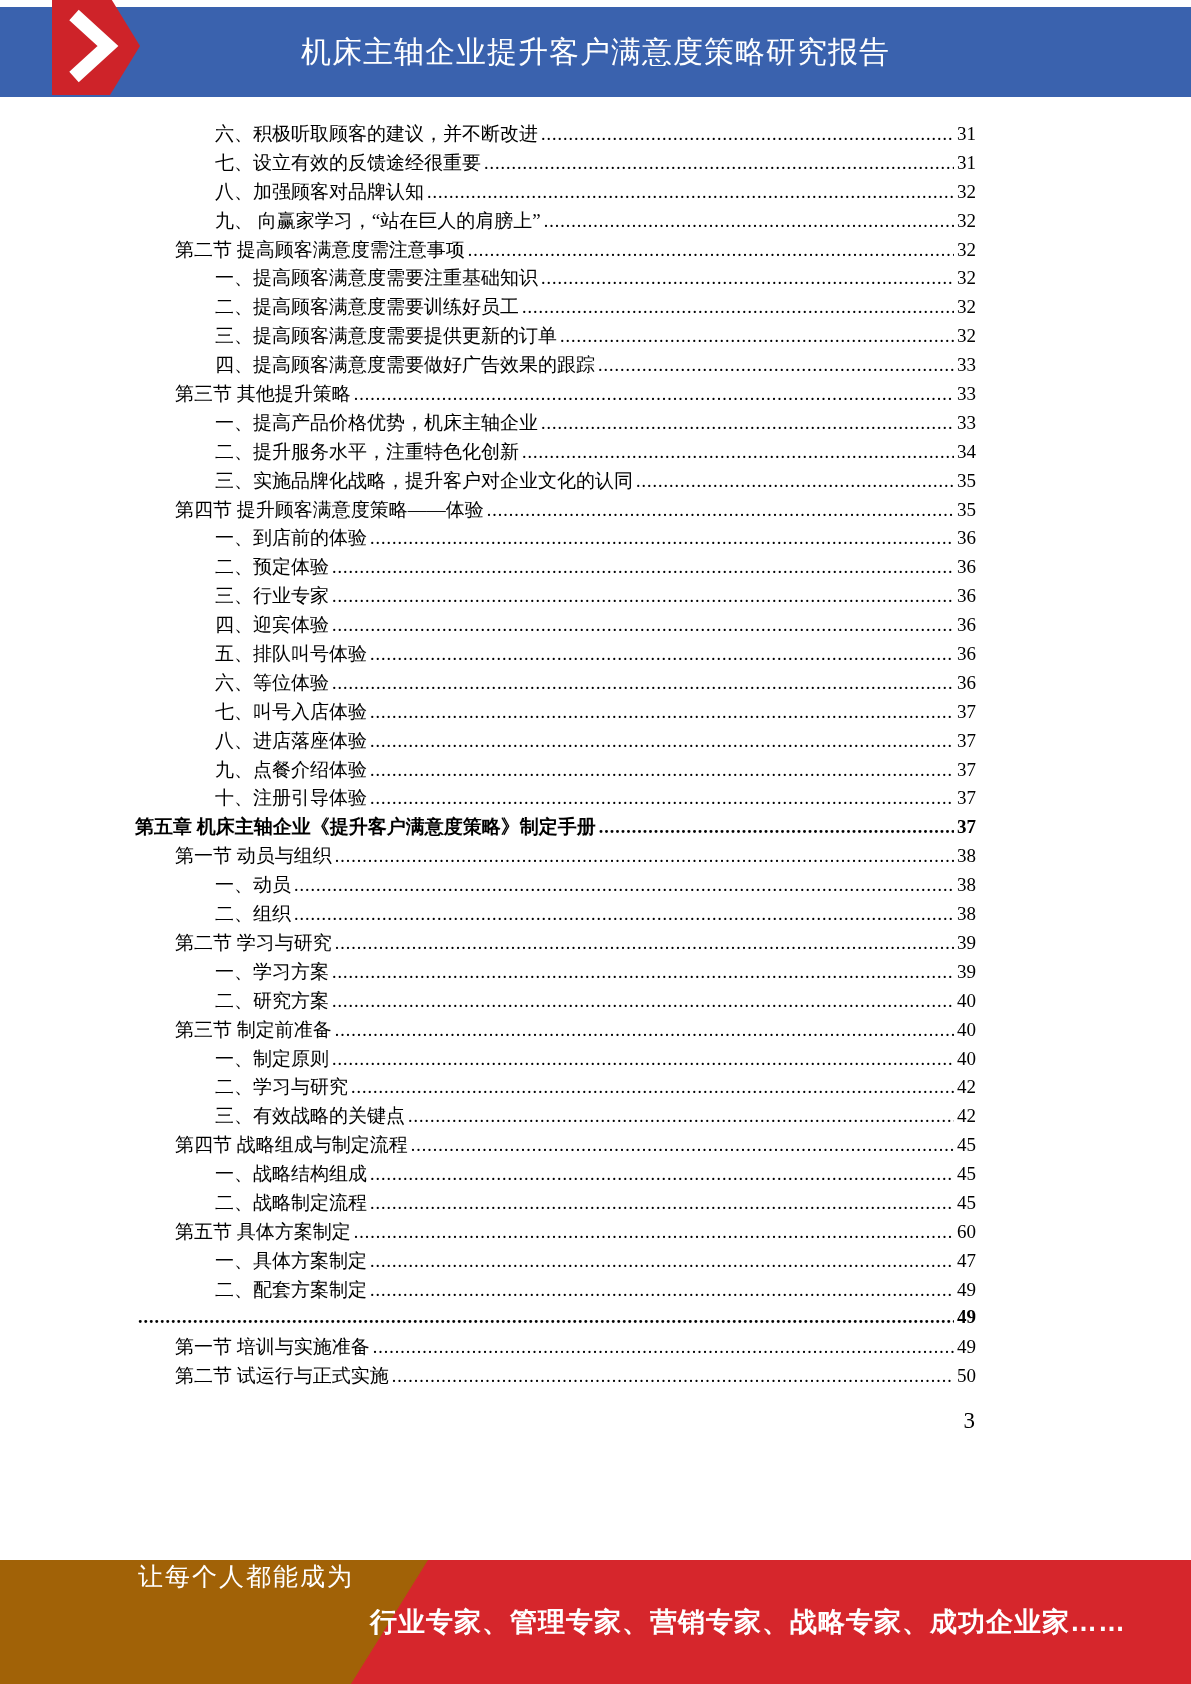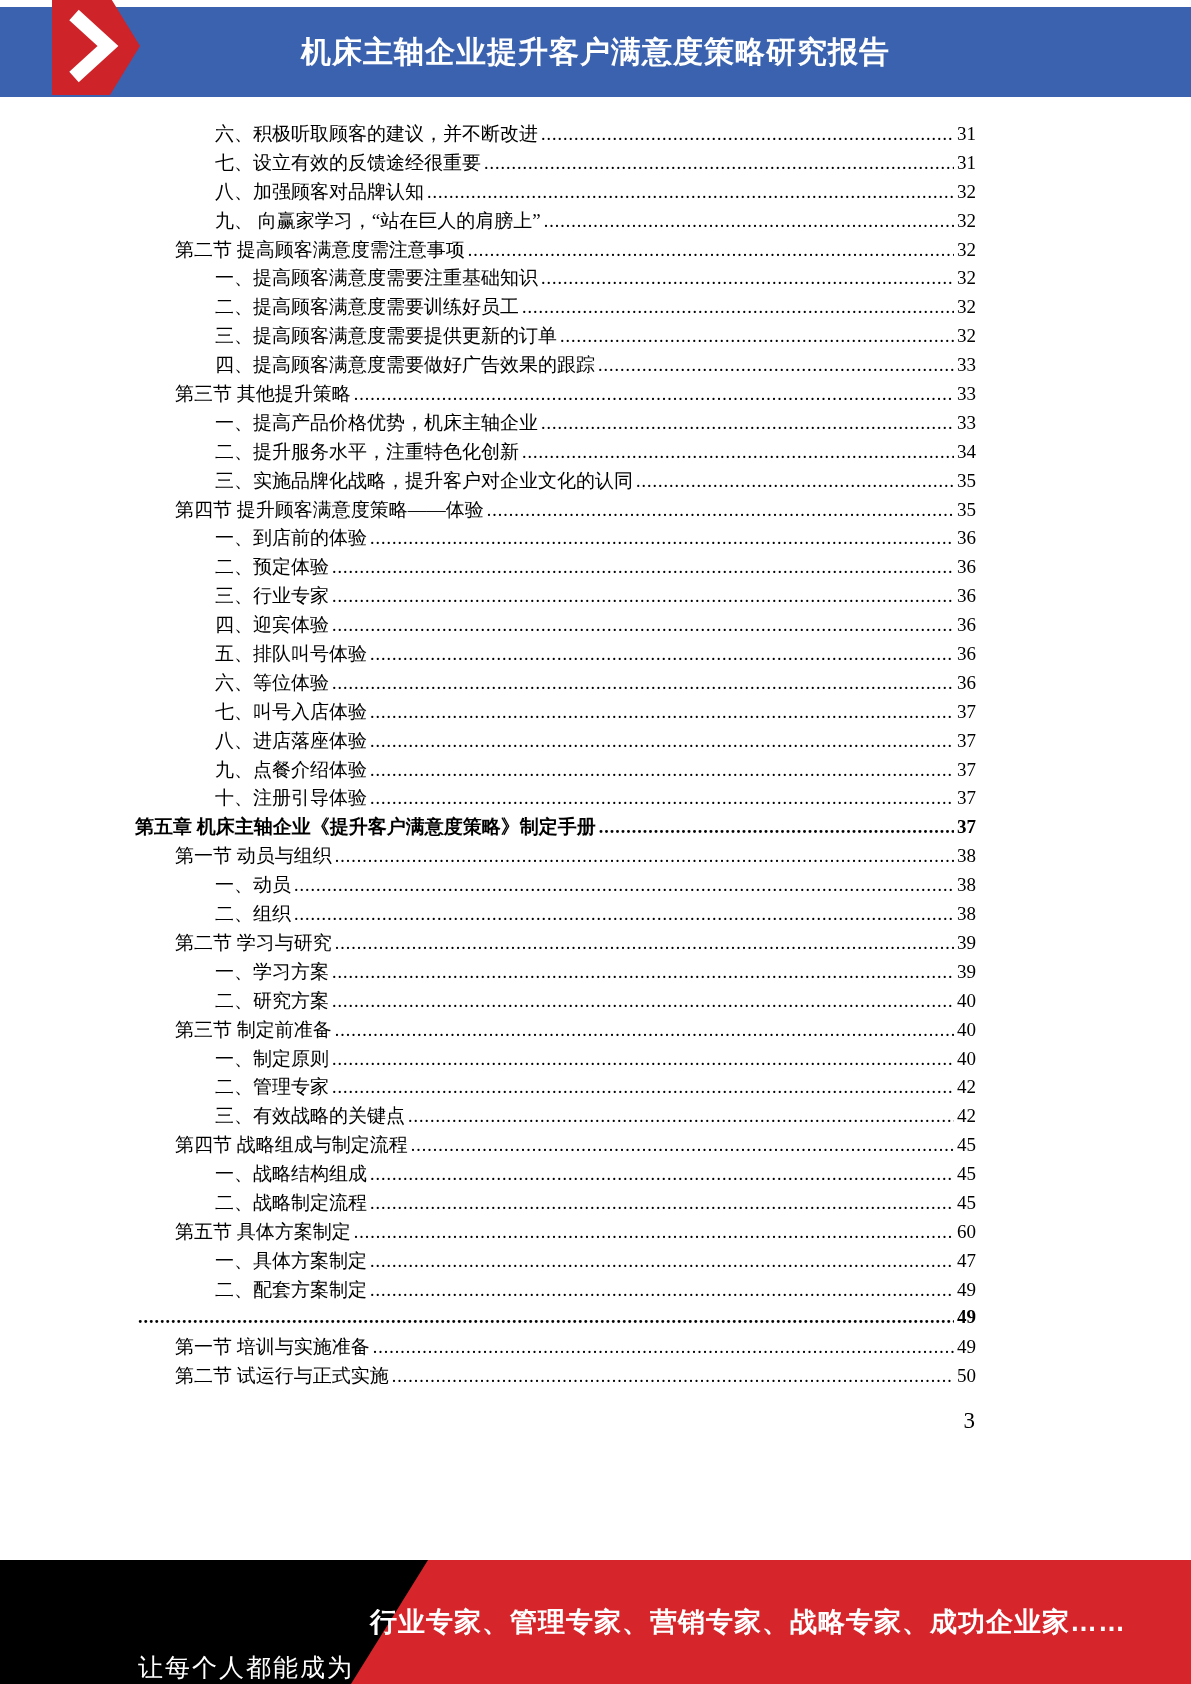--- a/index.html
+++ b/index.html
@@ -13,21 +13,21 @@
   .header-band {
     position:absolute; top:7px; left:0; right:0; height:90px;
     background:#3a62ae;
   }
   .header-flag {
     position:absolute; top:-3px; left:52px; width:88px; height:98px;
   }
   .header-title {
     position:absolute; top:0; left:0; right:0; height:90px;
     line-height:90px; text-align:center; 
-    color:#ffffff; font-weight:bold; font-size:30px;
+    color:#ffffff; font-weight:normal; font-size:30px;
     font-family:"Liberation Sans","DejaVu Sans",sans-serif;
     letter-spacing:1px;
   }
 
   
   .toc {
     position:absolute; top:121px; left:135px; width:841px;
     font-size:19px; color:#000;
   }
   .toc-entry {
@@ -56,23 +56,23 @@
   }
 
   
   .footer-band {
     position:absolute; left:0; right:0; bottom:0; height:124px;
     background:#d6262c;
     font-family:"Liberation Sans","DejaVu Sans",sans-serif;
   }
   .footer-blue {
     position:absolute; left:0; top:0; bottom:0; width:428px;
-    background:#000000;
+    background:#a16207;
     clip-path:polygon(0 0, 100% 0, 82% 100%, 0 100%);
-    display:flex; align-items:flex-end;font-family:Liberation Serif, serif;
+    display:flex; align-items:flex-start;font-family:Liberation Serif, serif;
   }
   .footer-left-text {
     color:#ffffff; font-size:25px; letter-spacing:2px;
     padding-left:138px;
   }
   .footer-right-text {
     position:absolute; left:370px; top:0; bottom:0; right:20px;
     display:flex; align-items:center;
     color:#ffffff; font-size:27px; font-weight:bold; letter-spacing:1px;
     white-space:nowrap;
@@ -251,21 +251,21 @@
         <span class="toc-label">第三节 制定前准备</span>
         <span class="dots"></span>
         <span class="toc-page">40</span>
       </div>
       <div class="toc-entry level-2">
         <span class="toc-label">一、制定原则</span>
         <span class="dots"></span>
         <span class="toc-page">40</span>
       </div>
       <div class="toc-entry level-2">
-        <span class="toc-label">二、管理专家</span>
+        <span class="toc-label">二、学习与研究</span>
         <span class="dots"></span>
         <span class="toc-page">42</span>
       </div>
       <div class="toc-entry level-2">
         <span class="toc-label">三、有效战略的关键点</span>
         <span class="dots"></span>
         <span class="toc-page">42</span>
       </div>
       <div class="toc-entry level-1">
         <span class="toc-label">第四节 战略组成与制定流程</span>

